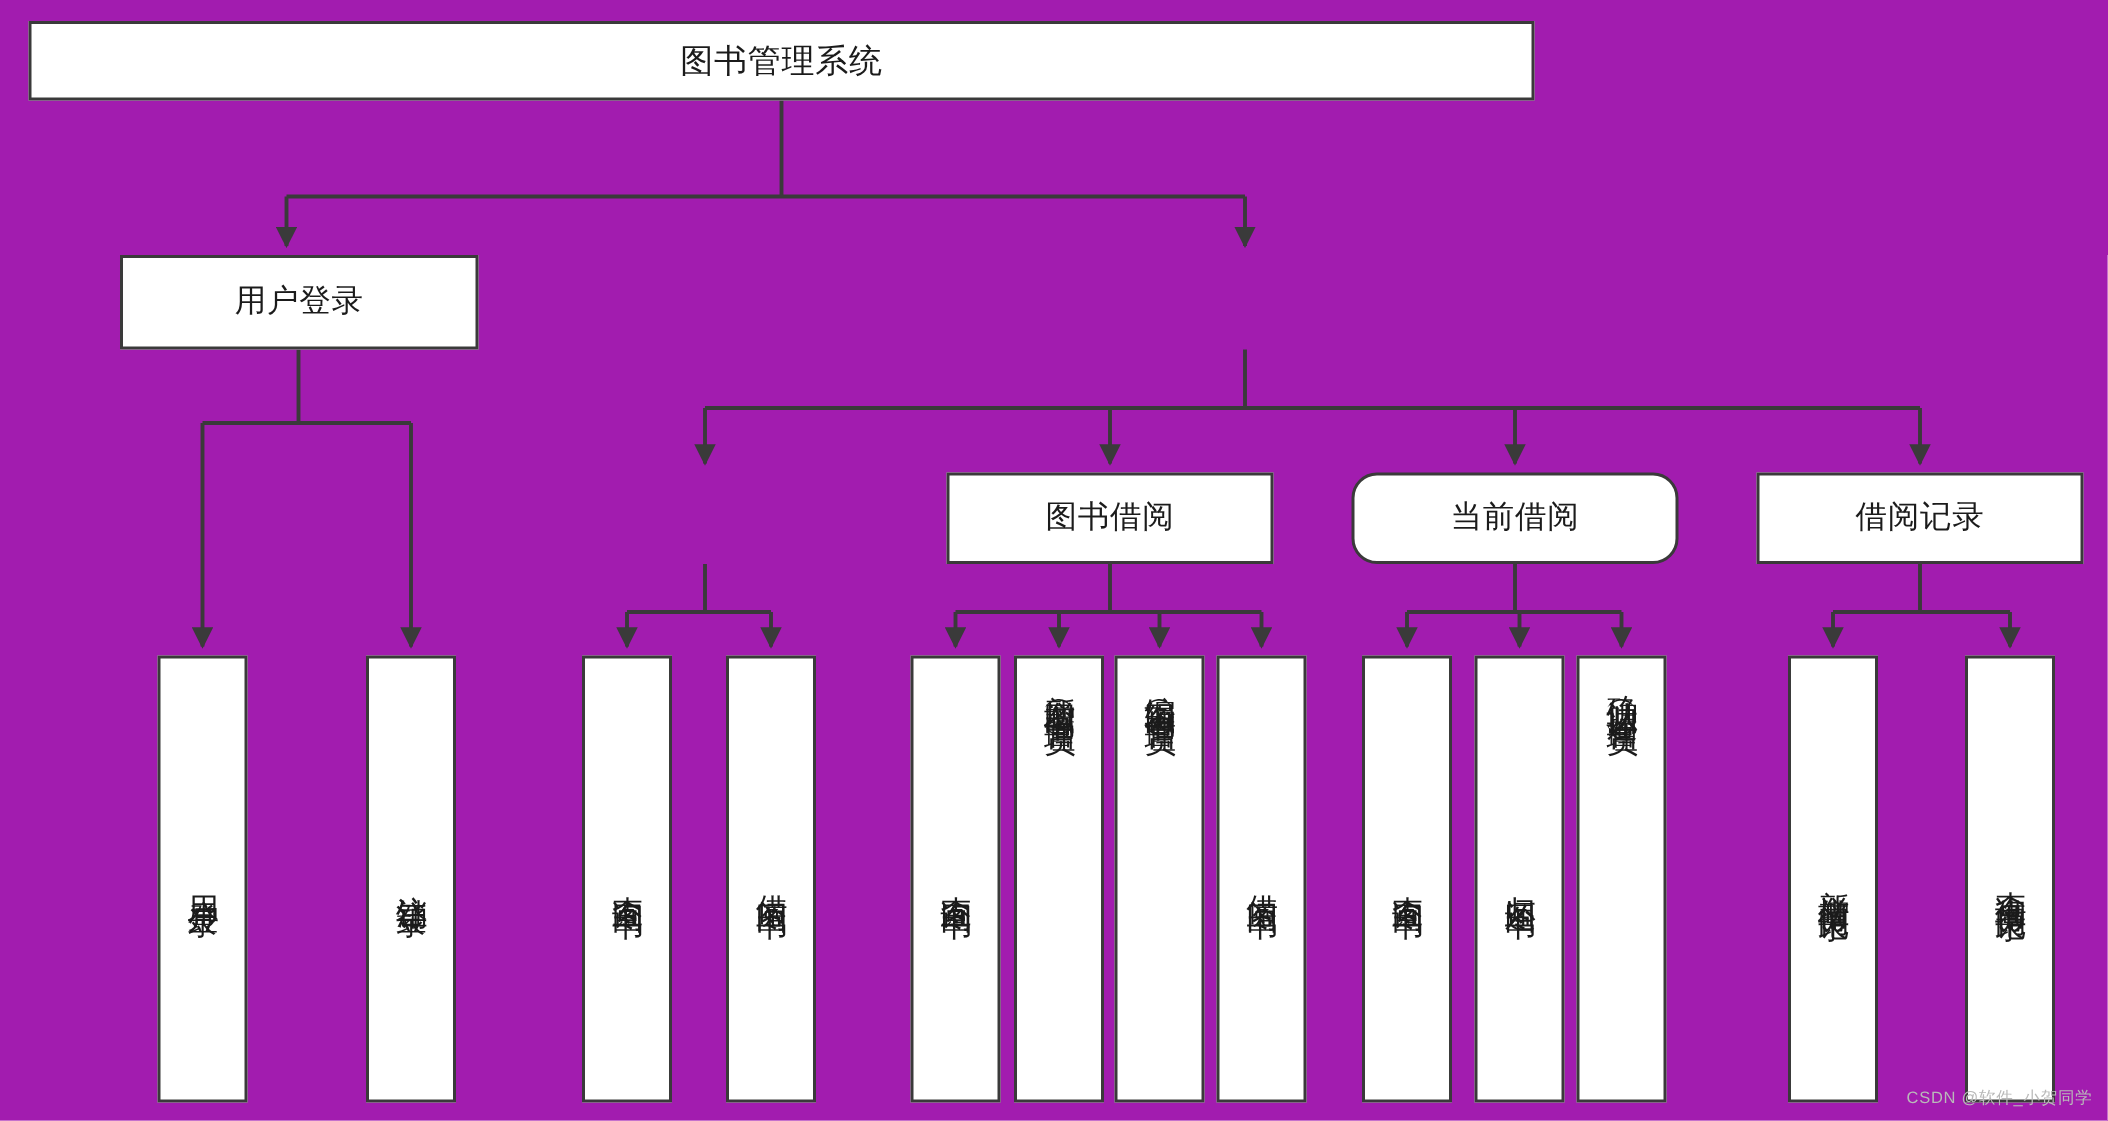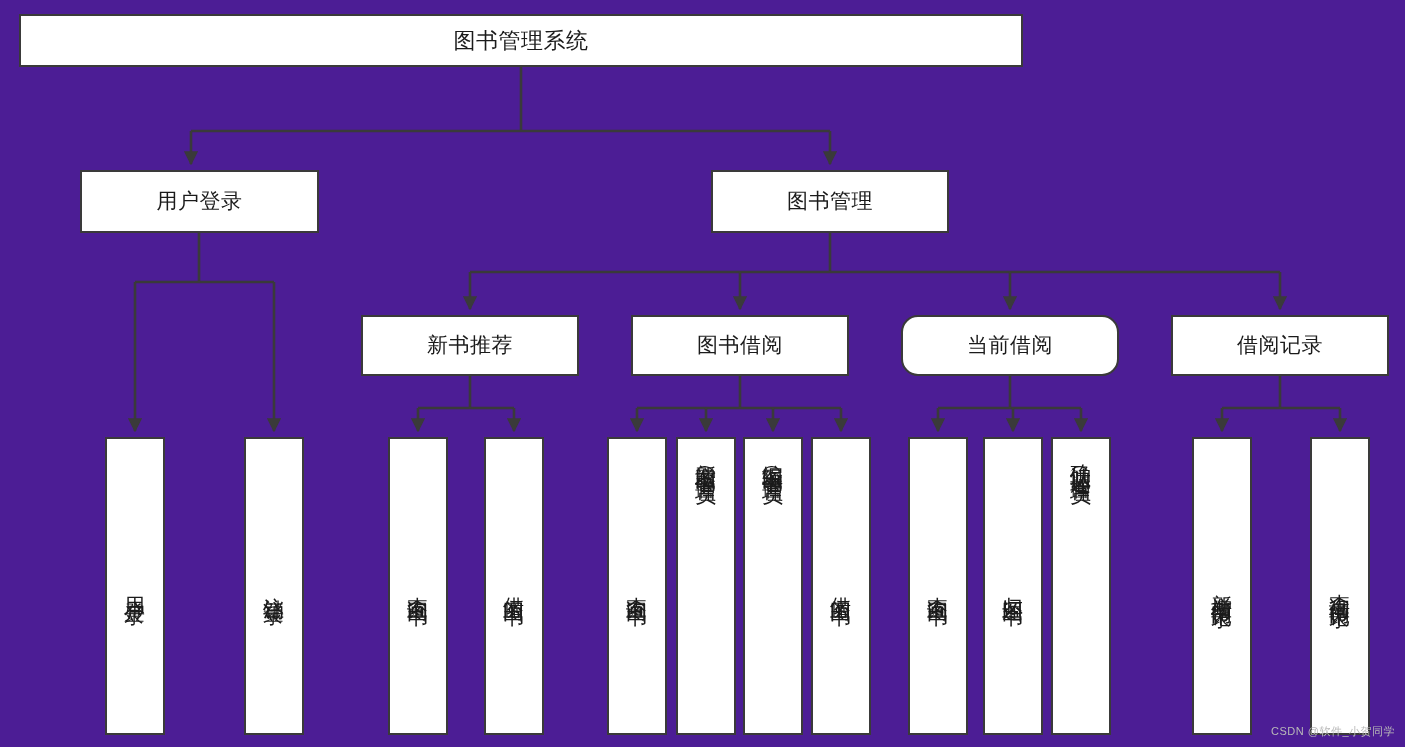--- a/index.html
+++ b/index.html
@@ -10,21 +10,21 @@
   body {
     width: 1405px;
     height: 747px;
     overflow: hidden;
     font-family: "Liberation Sans", "DejaVu Sans", sans-serif;
   }
   #diagram-root {
     position: relative;
     width: 1405px;
     height: 747px;
-    background: #4c1d95;
+    background: #a21caf;
   }
   svg.wires {
     position: absolute;
     left: 0;
     top: 0;
     width: 1405px;
     height: 747px;
     pointer-events: none;
   }
   .node {
@@ -130,27 +130,21 @@
     </g>
   </svg>
 
   <div class="node root horizontal" style="left:19px; top:14px; width:1004px; height:53px;">
     <span class="node-label">图书管理系统</span>
   </div>
 
   <div class="node horizontal" style="left:80px; top:170px; width:239px; height:63px;">
     <span class="node-label">用户登录</span>
   </div>
-  <div class="node horizontal" style="left:711px; top:170px; width:238px; height:63px;">
-    <span class="node-label">图书管理</span>
-  </div>
 
-  <div class="node horizontal" style="left:361px; top:315px; width:218px; height:61px;">
-    <span class="node-label">新书推荐</span>
-  </div>
   <div class="node horizontal" style="left:631px; top:315px; width:218px; height:61px;">
     <span class="node-label">图书借阅</span>
   </div>
   <div class="node horizontal" style="left:901px; top:315px; width:218px; height:61px;border-radius:17px;">
     <span class="node-label">当前借阅</span>
   </div>
   <div class="node horizontal" style="left:1171px; top:315px; width:218px; height:61px;">
     <span class="node-label">借阅记录</span>
   </div>
 

